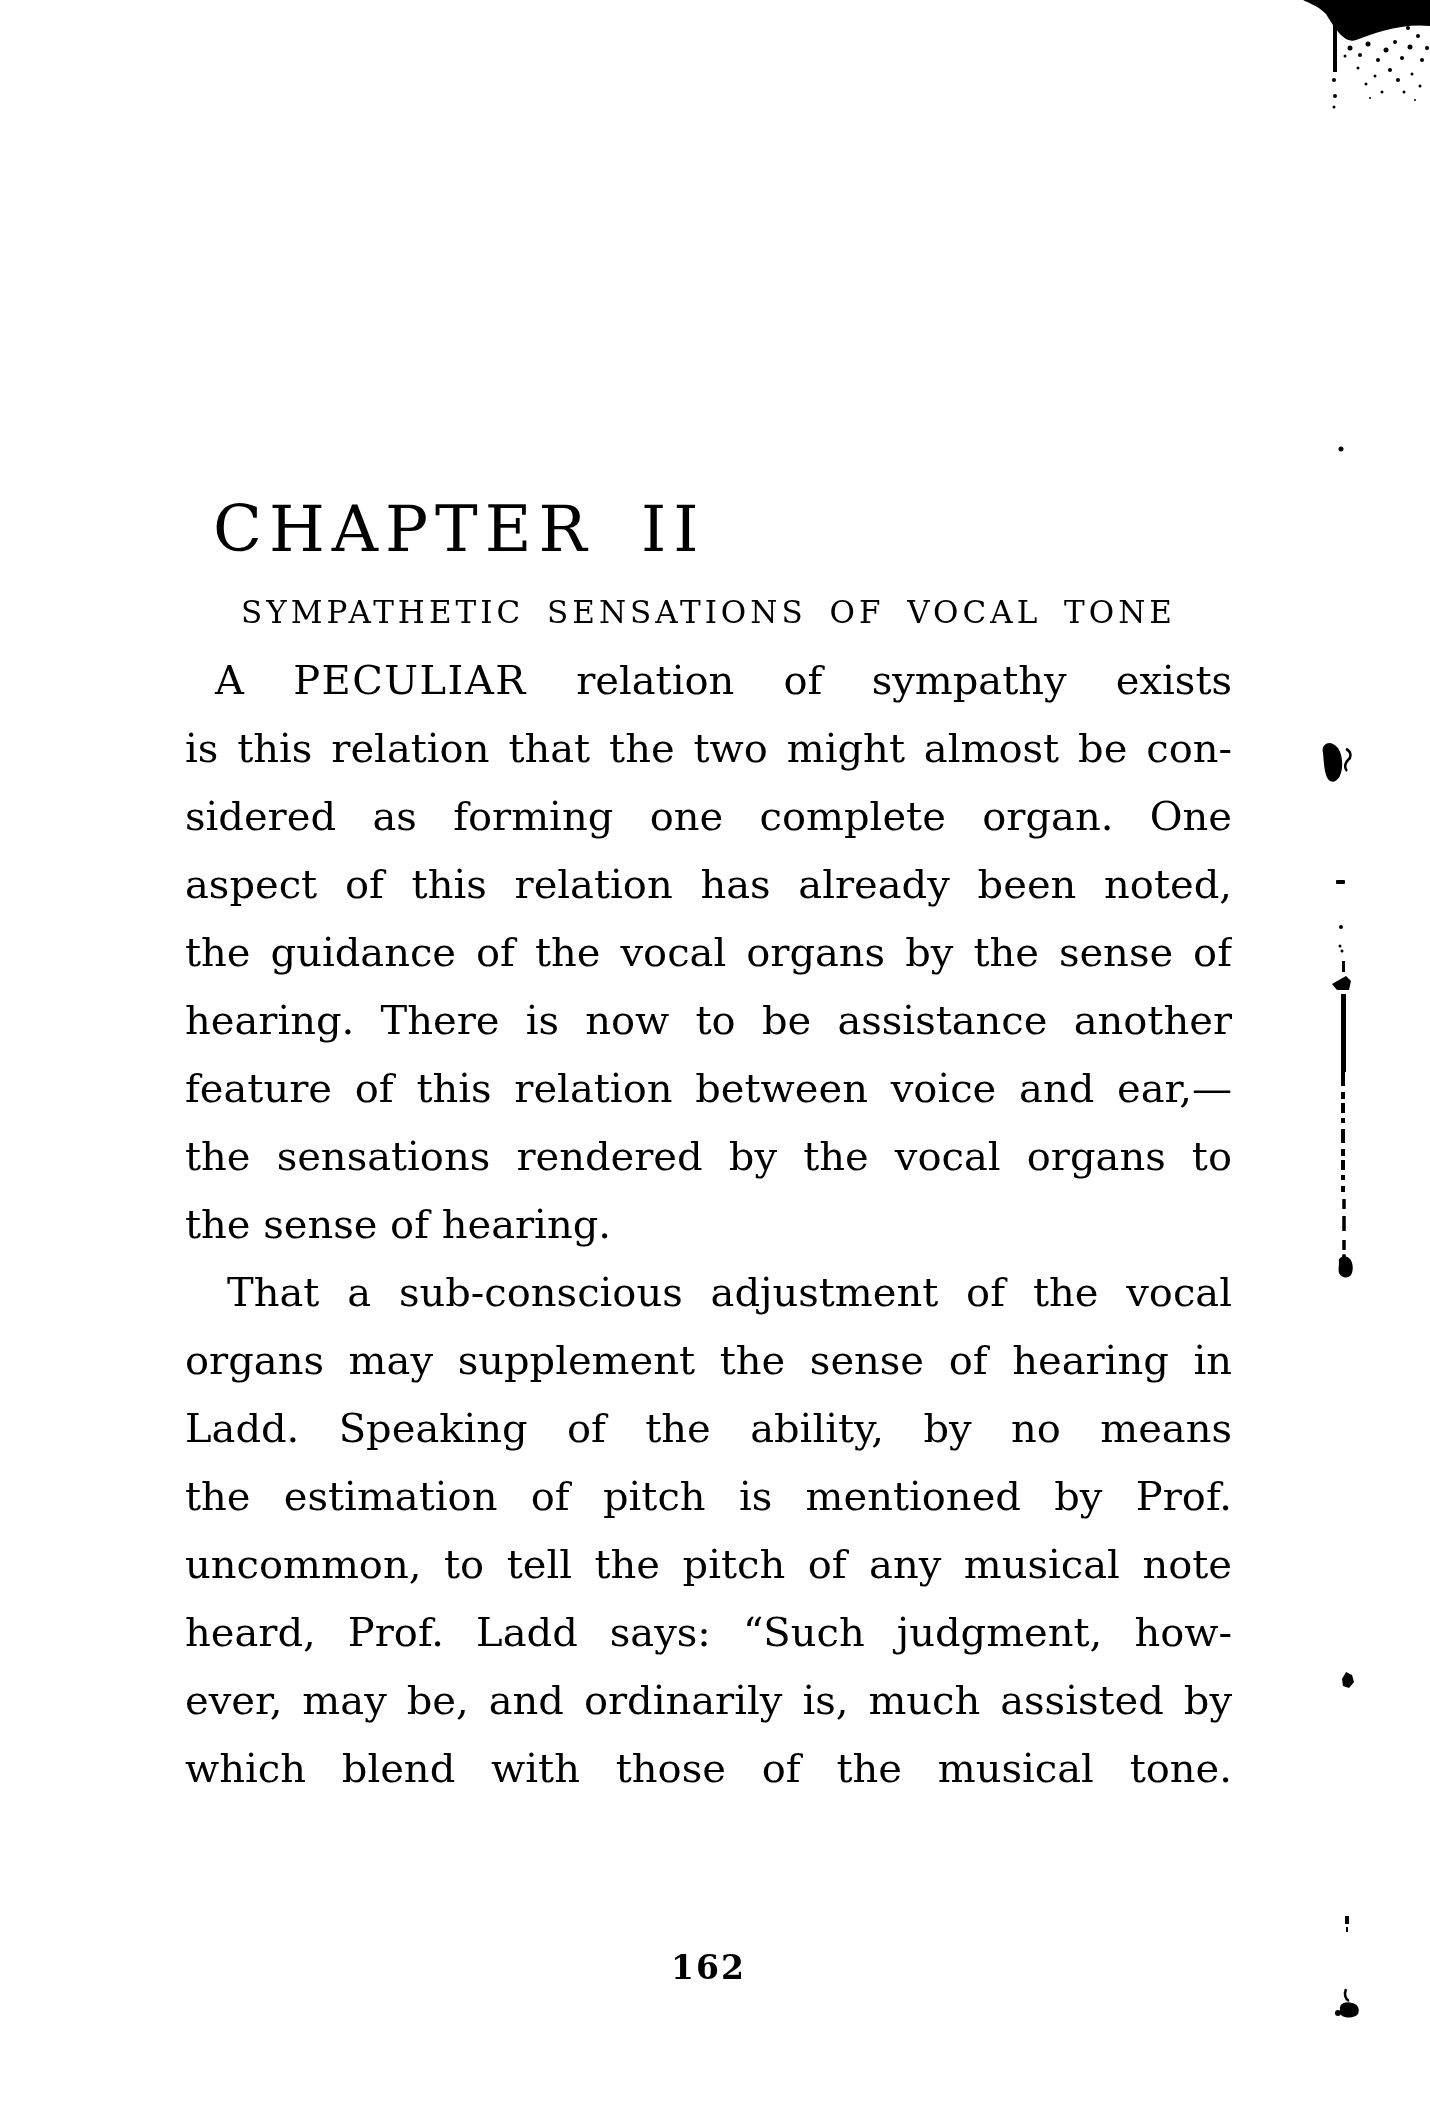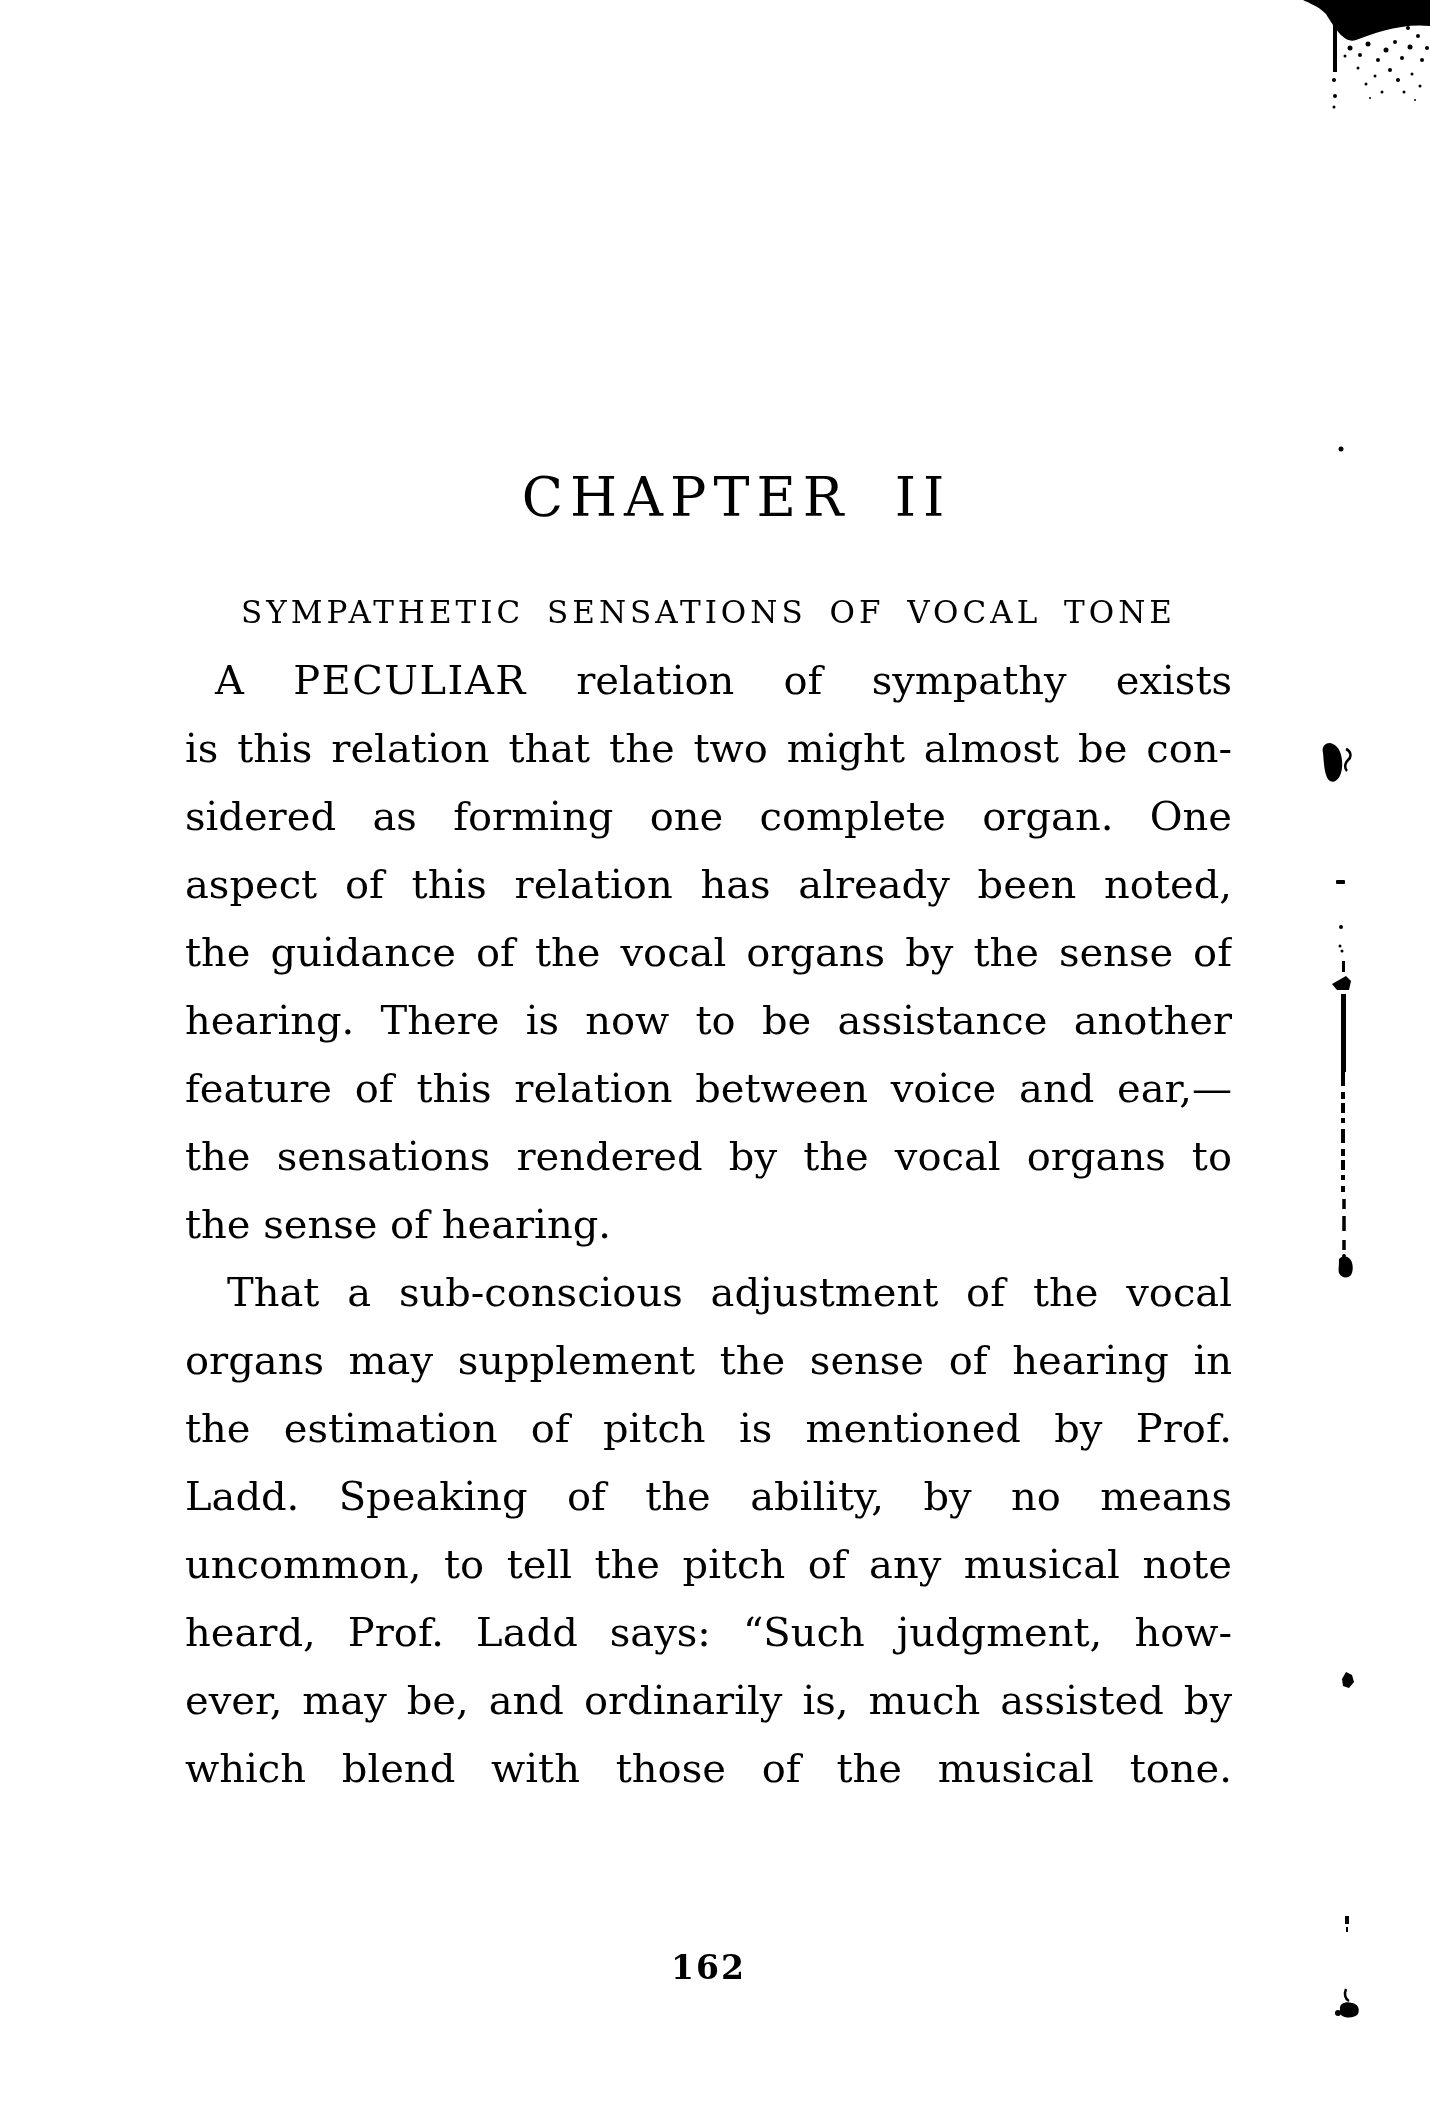--- a/index.html
+++ b/index.html
@@ -8,23 +8,23 @@
     width: 1430px;
     height: 2123px;
     background: #ffffff;
     color: #000000;
     font-family: "DejaVu Serif", "Liberation Serif", serif;
     overflow: hidden;
     margin: 0 auto;
   }
   .heading {
     position: absolute;
-    left: 185px; top: 466px; width: 1047px;
-    text-align: center;
-    font-size: 54px;
+    left: 185px; top: 492px; width: 1047px;
+    text-align: left;
+    font-size: 64px;
     letter-spacing: 7px;
     word-spacing: 20px;
     transform: translateX(28px);
     white-space: nowrap;
   }
   .subtitle {
     position: absolute;
     left: 185px; top: 594px; width: 1047px;
     text-align: center;
     font-size: 31px;
@@ -71,22 +71,22 @@
     <div class="bl jl">is this relation that the two might almost be con-</div>
     <div class="bl jl">sidered as forming one complete organ.  One</div>
     <div class="bl jl">aspect of this relation has already been noted,</div>
     <div class="bl jl">the guidance of the vocal organs by the sense of</div>
     <div class="bl jl">hearing.  There is now to be assistance another</div>
     <div class="bl jl">feature of this relation between voice and ear,—</div>
     <div class="bl jl">the sensations rendered by the vocal organs to</div>
     <div class="bl">the sense of hearing.</div>
     <div class="bl jl indent2">That a sub-conscious adjustment of the vocal</div>
     <div class="bl jl">organs may supplement the sense of hearing in</div>
+    <div class="bl jl">Ladd.  Speaking of the ability, by no means</div>
     <div class="bl jl">the estimation of pitch is mentioned by Prof.</div>
-    <div class="bl jl">Ladd.  Speaking of the ability, by no means</div>
     <div class="bl jl">uncommon, to tell the pitch of any musical note</div>
     <div class="bl jl">heard, Prof. Ladd says:  “Such judgment, how-</div>
     <div class="bl jl">ever, may be, and ordinarily is, much assisted by</div>
     <div class="bl jl">which blend with those of the musical tone.</div>
   </div>
 
   <div class="pagenum">162</div>
 
   <svg class="artifacts" width="1430" height="2123" viewBox="0 0 1430 2123" fill="#000000" stroke="none">
 

